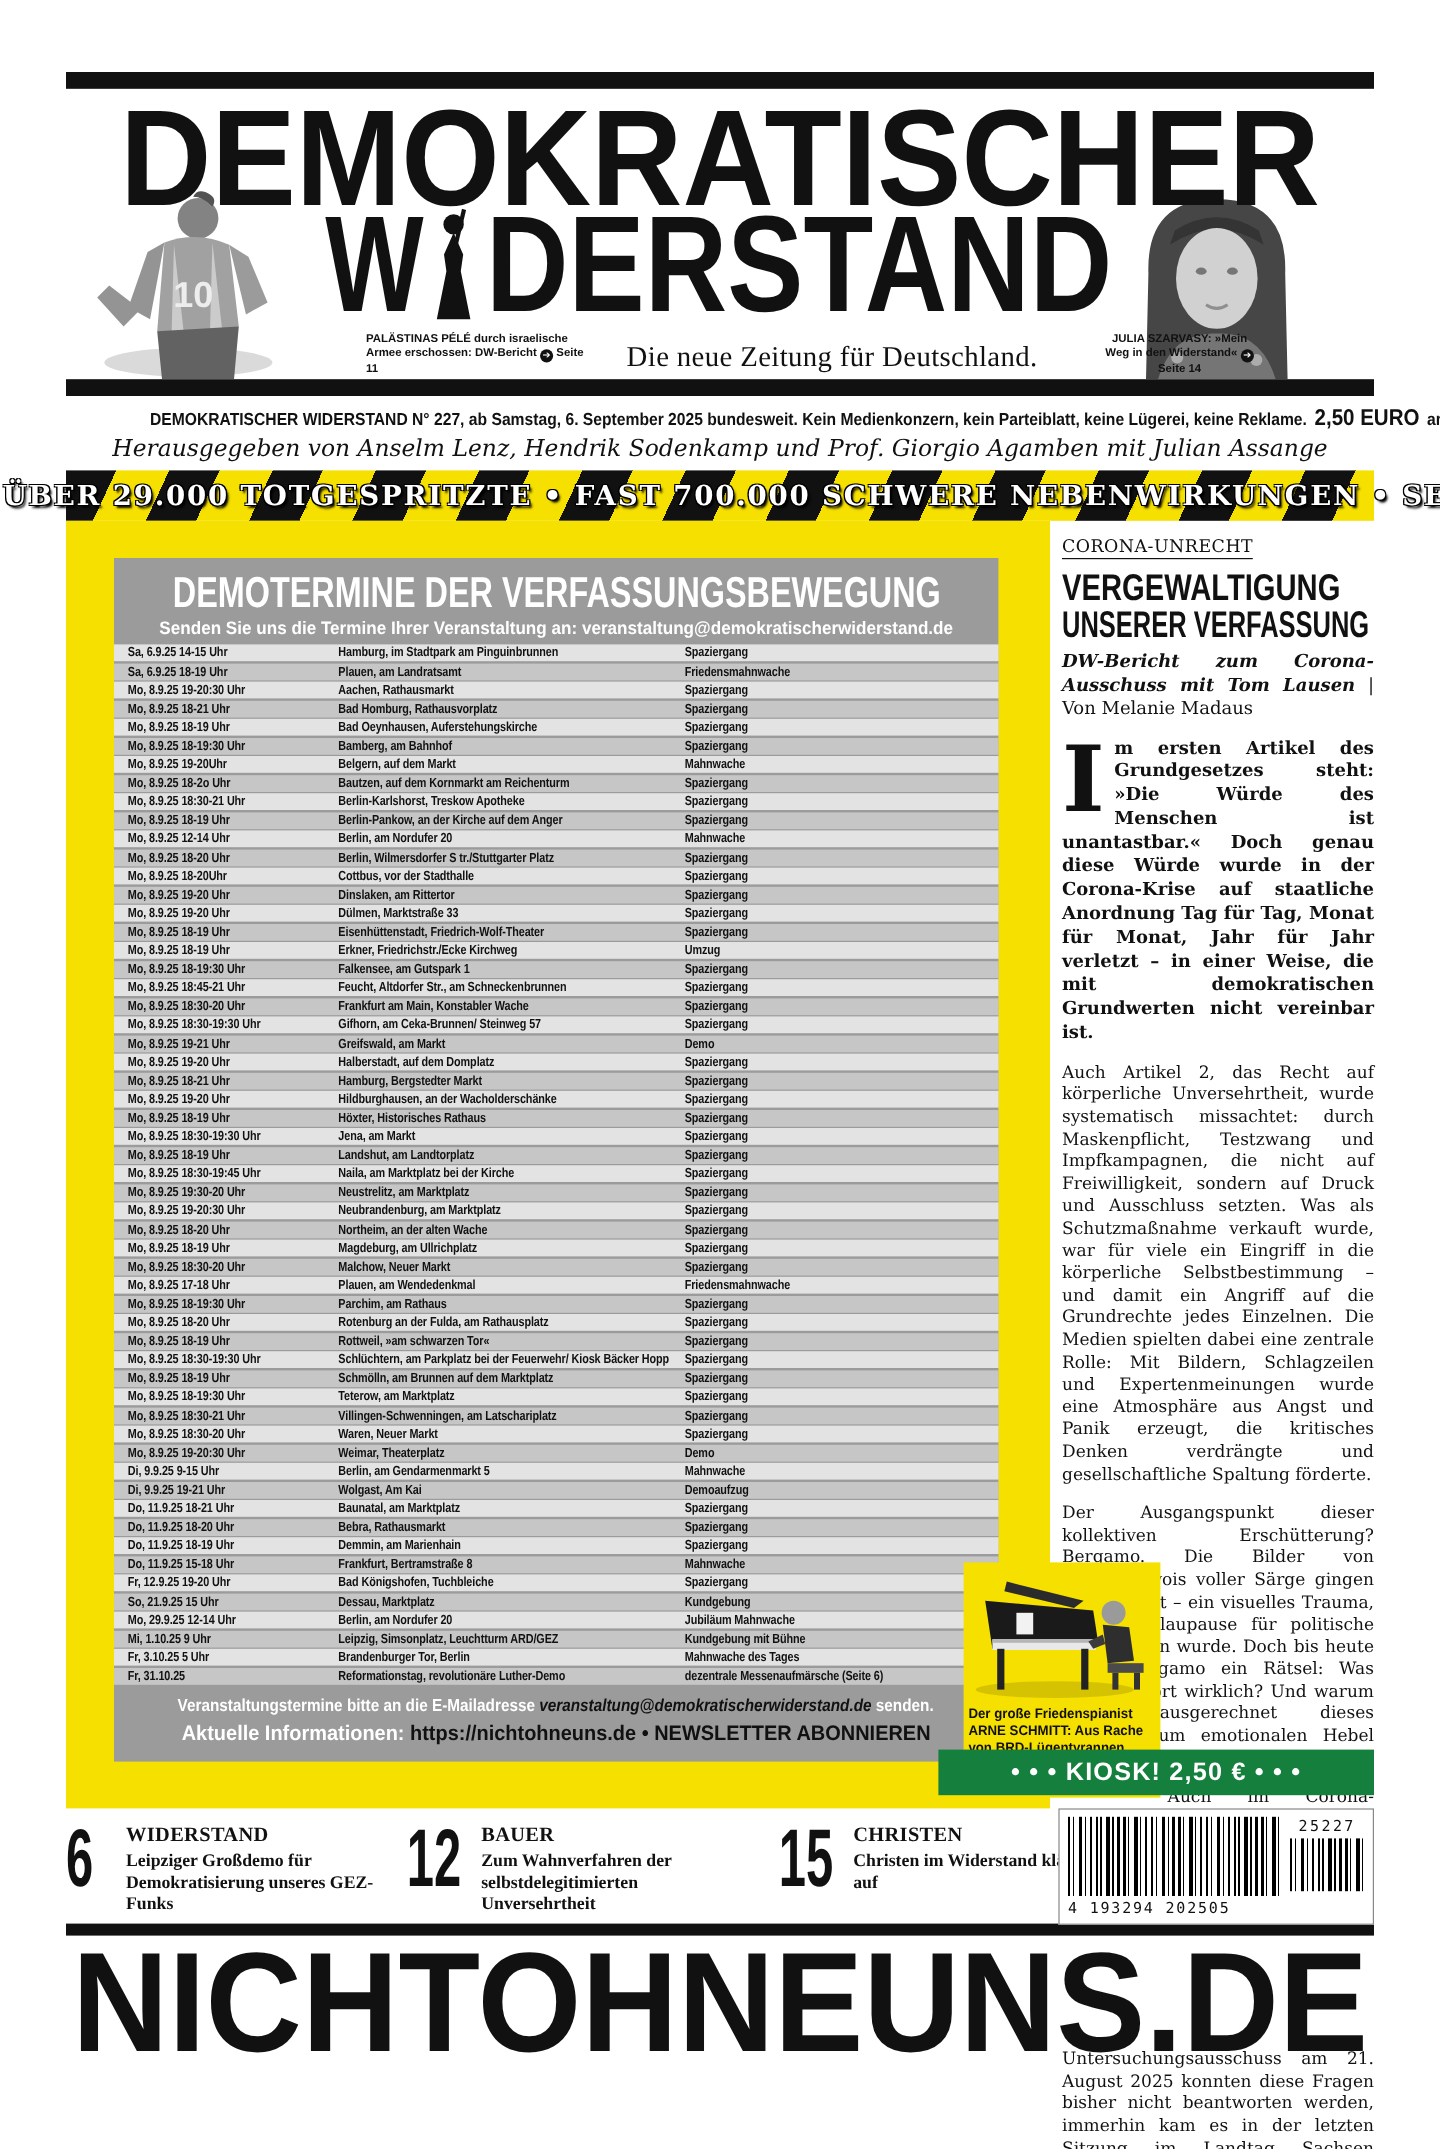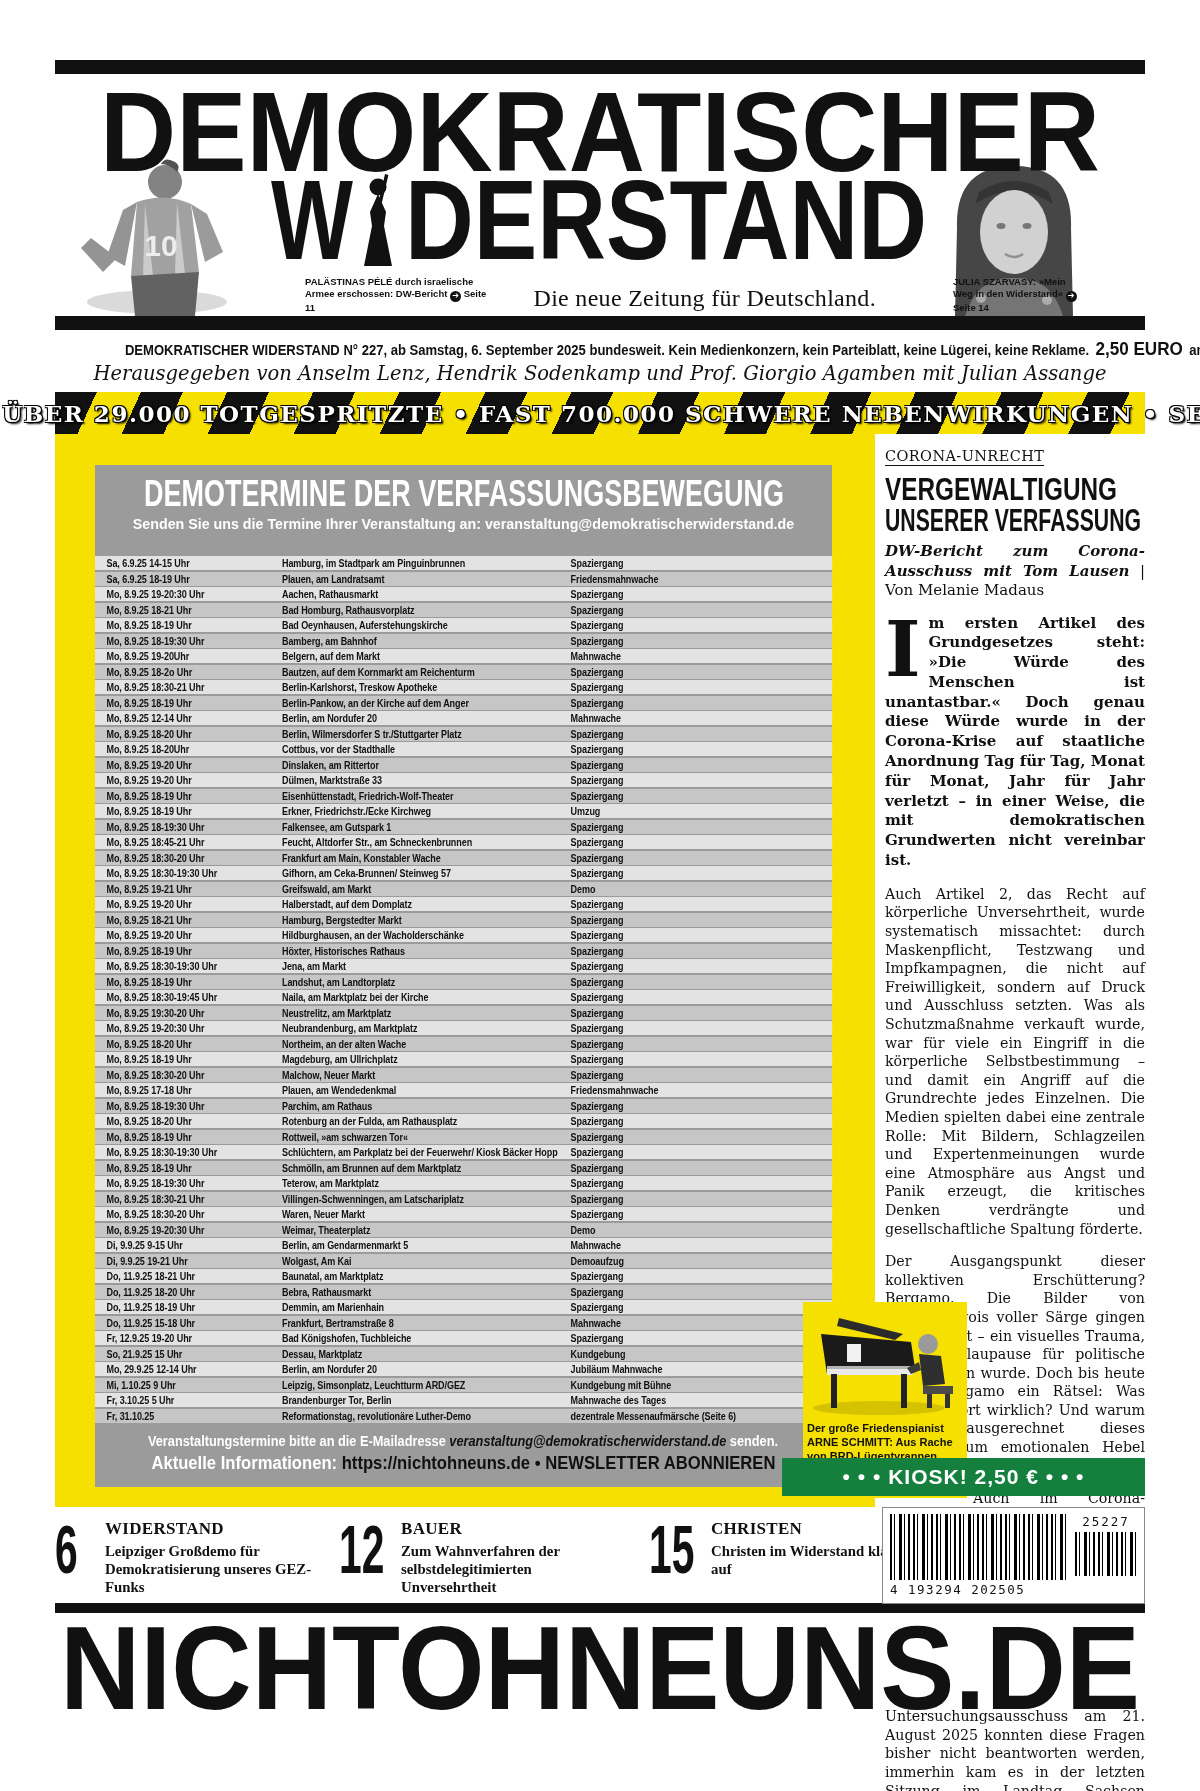--- a/index.html
+++ b/index.html
@@ -13,21 +13,21 @@
   .masthead { position:relative; height:232px; }
   .photo { position:absolute; z-index:0; opacity:.95; }
   .photo-left  { left:18px; top:68px; width:168px; height:164px; }
   .photo-right { left:880px; top:74px; width:158px; height:158px; }
   .mast1 { position:relative; z-index:1; display:block; margin:10px auto 0; }
   .mast2 { position:relative; z-index:1; display:flex; justify-content:center; align-items:flex-end; gap:4px; margin-top:-12px; height:100px; }
   svg text.masttxt { font-family:"Liberation Sans",sans-serif; font-weight:700; fill:#111; }
   .mast-bottom { position:absolute; z-index:2; left:0; right:0; bottom:2px; display:flex; align-items:flex-end; }
   .cap { font-size:9.5px; font-weight:700; line-height:1.3; }
   .cap-left { width:190px; margin-left:250px; }
-  .cap-right { width:128px; margin-left:auto; margin-right:64px; }
+  .cap-right { width:128px; margin-left:auto; margin-right:98px; text-align:center; }
   .tagline { font-family:Liberation Serif, serif; font-size:24px; letter-spacing:.3px; margin:0 auto; padding-bottom:2px; white-space:nowrap; }
   .arr { display:inline-flex; width:11px; height:11px; border-radius:50%; background:#111; color:#fff; font-size:8px; line-height:1; align-items:center; justify-content:center; vertical-align:-1px; font-family:"DejaVu Sans",sans-serif; }
 
   
   .publine { text-align:center; height:62px; padding-top:8px; }
   .pub1 { white-space:nowrap; display:inline-block; transform:scaleX(.9); transform-origin:center; font-weight:700; font-size:14.5px; }
   .pub-price { font-size:19px; padding:0 3px; }
   .pub2 { font-family:"DejaVu Serif",serif; font-style:italic; font-size:19.5px; margin-top:2px; }
 
   
@@ -36,21 +36,21 @@
   .caution span { font-family:"DejaVu Serif",serif; font-weight:700; font-size:23px; letter-spacing:1.5px; color:#fff; white-space:nowrap;
     text-shadow:-1px -1px 0 #000,1px -1px 0 #000,-1px 1px 0 #000,1px 1px 0 #000,2px 2px 2px #000; }
 
   
   .main { position:relative; height:1073px; }
   .yellowblock { position:absolute; left:0; top:0; width:820px; height:100%; background:var(--yellow,#f6e000); }
 
   .graybox { position:absolute; left:40px; top:31px; width:737px; background:var(--graybox,#9b9b9b); }
   .gb-title { display:block; margin:10px auto 0; }
   .gb-sub { text-align:center; color:#fff; font-weight:700; font-size:15px; margin-top:2px; transform:scaleX(.95); transform-origin:center; white-space:nowrap; }
-  .gb-rows { margin-top:24px; }
+  .gb-rows { margin-top:5px; }
   .trow { width:899px; height:14px; margin-bottom:1.5px; display:flex; align-items:center; white-space:nowrap;
     font-weight:700; font-size:11px; letter-spacing:-.1px; transform:scaleX(.82); transform-origin:0 50%; }
   .trow.even { background:var(--rowlight,#e3e3e3); }
   .trow.odd  { background:var(--rowdark,#c6c6c6); }
   .trow .c0 { flex:0 0 228px; padding-left:14px; }
   .trow .c1 { flex:0 0 352px; }
   .trow .c2 { flex:1; }
   .gb-foot { text-align:center; padding:8px 0 13px; }
   .gb-f1 { white-space:nowrap; display:inline-block; transform:scaleX(.88); transform-origin:center; font-size:14.5px; font-weight:700; color:#fff; }
   .gb-f1 .email { color:#111; font-style:italic; }

